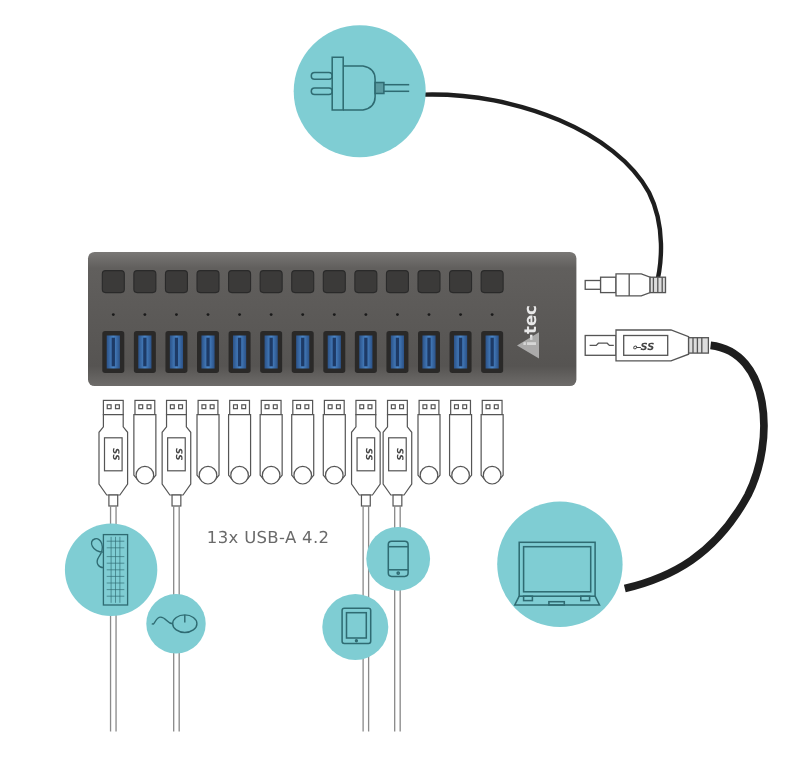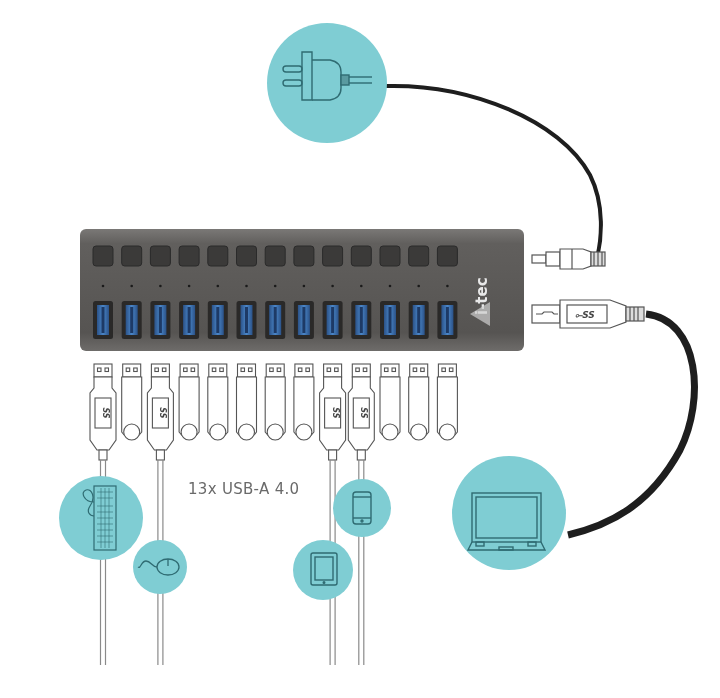--- a/index.html
+++ b/index.html
@@ -347,13 +347,13 @@
       <rect x="472" y="493" width="69" height="49"></rect>
       <rect x="476" y="497" width="61" height="41"></rect>
       <path d="M472,542 L468,550 L545,550 L541,542"></path>
       <rect x="476" y="542" width="8" height="4"></rect>
       <rect x="528" y="542" width="8" height="4"></rect>
       <rect x="499" y="547" width="14" height="3"></rect>
     </g>
   </g>
 </svg>
 
-<div class="caption">13x USB-A 4.0</div>
+<div class="caption">13x USB-A 4.2</div>
 
 </body></html>

